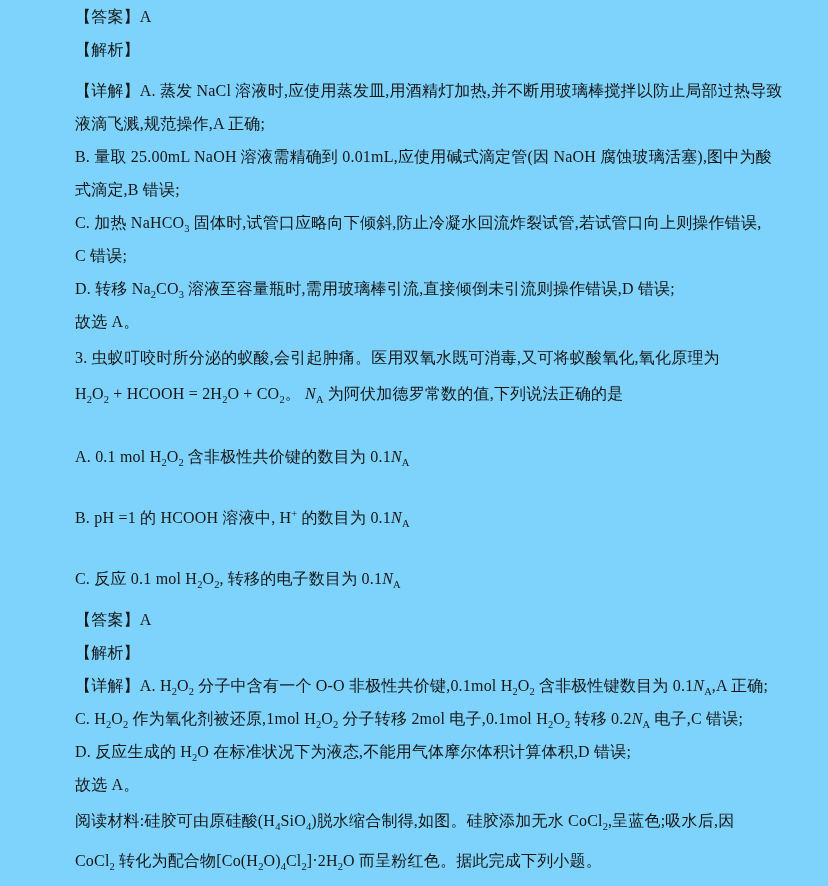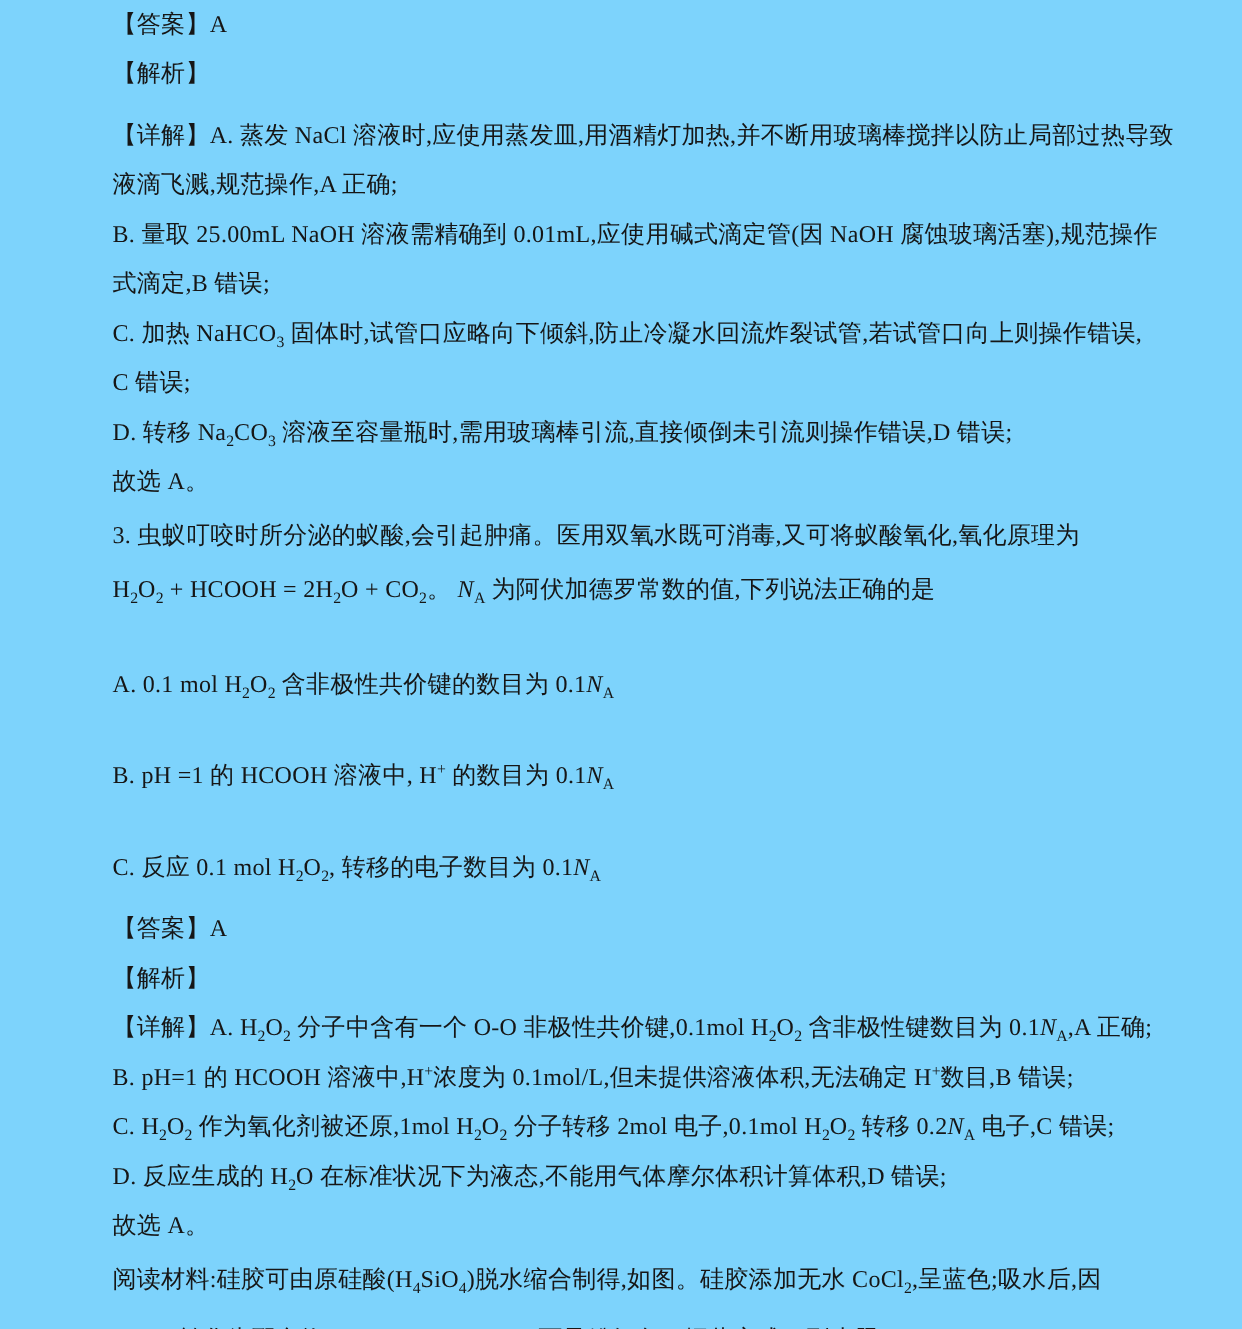--- a/index.html
+++ b/index.html
@@ -50,33 +50,32 @@
   }
 </style>
 </head>
 <body>
 
 <div class="page">
   <p class="para">【答案】A</p>
   <p class="para">【解析】</p>
   <p class="para p-detail-first">【详解】A. 蒸发 NaCl 溶液时,应使用蒸发皿,用酒精灯加热,并不断用玻璃棒搅拌以防止局部过热导致
 液滴飞溅,规范操作,A 正确;</p>
-  <p class="para">B. 量取 25.00mL NaOH 溶液需精确到 0.01mL,应使用碱式滴定管(因 NaOH 腐蚀玻璃活塞),规范操作
+  <p class="para">B. 量取 25.00mL NaOH 溶液需精确到 0.01mL,应使用碱式滴定管(因 NaOH 腐蚀玻璃活塞),图中为酸
 式滴定,B 错误;</p>
   <p class="para">C. 加热 NaHCO<sub>3</sub> 固体时,试管口应略向下倾斜,防止冷凝水回流炸裂试管,若试管口向上则操作错误,
 C 错误;</p>
   <p class="para">D. 转移 Na<sub>2</sub>CO<sub>3</sub> 溶液至容量瓶时,需用玻璃棒引流,直接倾倒未引流则操作错误,D 错误;</p>
   <p class="para">故选 A。</p>
   <p class="para p-question">3. 虫蚁叮咬时所分泌的蚁酸,会引起肿痛。医用双氧水既可消毒,又可将蚁酸氧化,氧化原理为
 H<sub>2</sub>O<sub>2</sub> + HCOOH = 2H<sub>2</sub>O + CO<sub>2</sub>。 <em>N</em><sub>A</sub> 为阿伏加德罗常数的值,下列说法正确的是</p>
   <p class="para p-option">A. 0.1 mol H<sub>2</sub>O<sub>2</sub> 含非极性共价键的数目为 0.1<em>N</em><sub>A</sub></p>
   <p class="para p-option">B. pH =1 的 HCOOH 溶液中, H<sup>+</sup> 的数目为 0.1<em>N</em><sub>A</sub></p>
   <p class="para p-option">C. 反应 0.1 mol H<sub>2</sub>O<sub>2</sub>, 转移的电子数目为 0.1<em>N</em><sub>A</sub></p>
   <p class="para p-answer-2">【答案】A</p>
   <p class="para">【解析】</p>
   <p class="para">【详解】A. H<sub>2</sub>O<sub>2</sub> 分子中含有一个 O-O 非极性共价键,0.1mol H<sub>2</sub>O<sub>2</sub> 含非极性键数目为 0.1<em>N</em><sub>A</sub>,A 正确;</p>
-  <p class="para">B. pH=1 的 HCOOH 溶液中,H<sup>+</sup>浓度为 0.1mol/L,但未提供溶液体积,无法确定 H<sup>+</sup>数目,B 错误;</p>
   <p class="para">C. H<sub>2</sub>O<sub>2</sub> 作为氧化剂被还原,1mol H<sub>2</sub>O<sub>2</sub> 分子转移 2mol 电子,0.1mol H<sub>2</sub>O<sub>2</sub> 转移 0.2<em>N</em><sub>A</sub> 电子,C 错误;</p>
   <p class="para">D. 反应生成的 H<sub>2</sub>O 在标准状况下为液态,不能用气体摩尔体积计算体积,D 错误;</p>
   <p class="para">故选 A。</p>
   <p class="para p-reading">阅读材料:硅胶可由原硅酸(H<sub>4</sub>SiO<sub>4</sub>)脱水缩合制得,如图。硅胶添加无水 CoCl<sub>2</sub>,呈蓝色;吸水后,因
 CoCl<sub>2</sub> 转化为配合物[Co(H<sub>2</sub>O)<sub>4</sub>Cl<sub>2</sub>]·2H<sub>2</sub>O 而呈粉红色。据此完成下列小题。</p>
 </div>
 
 </body></html>

